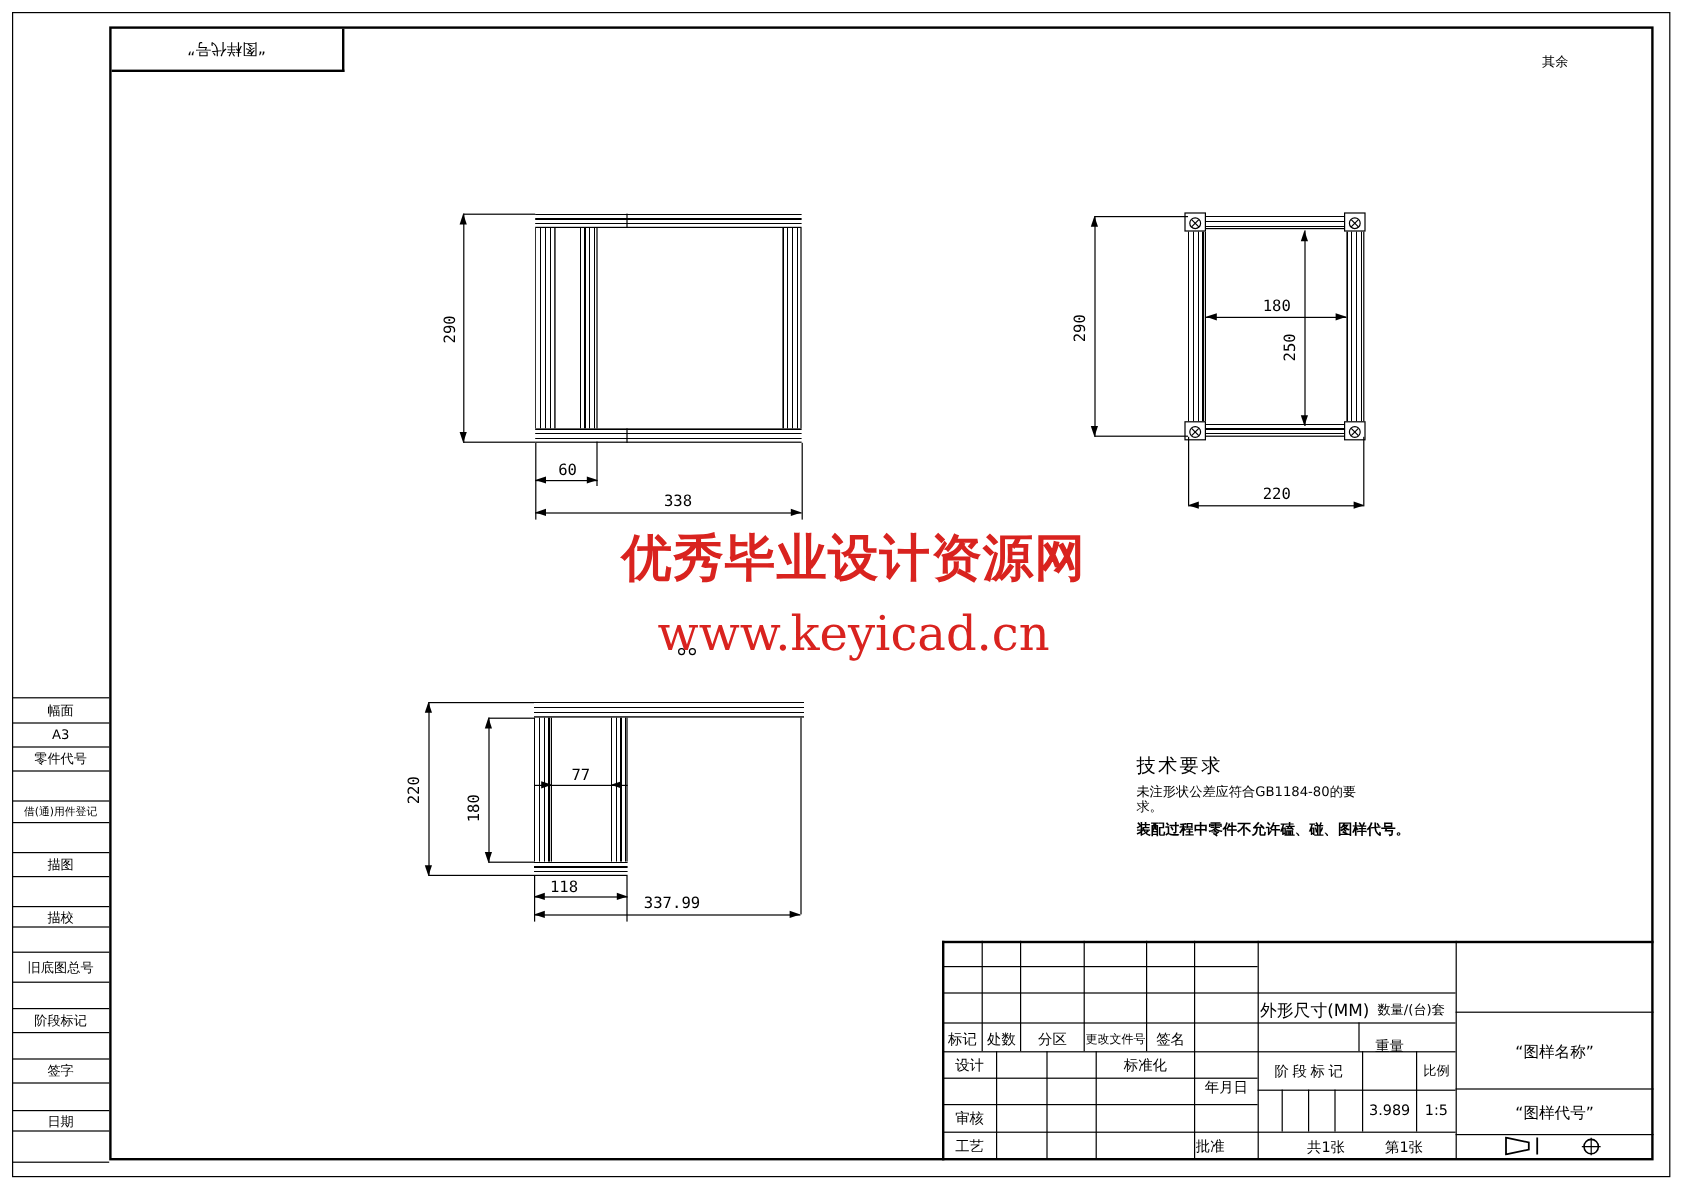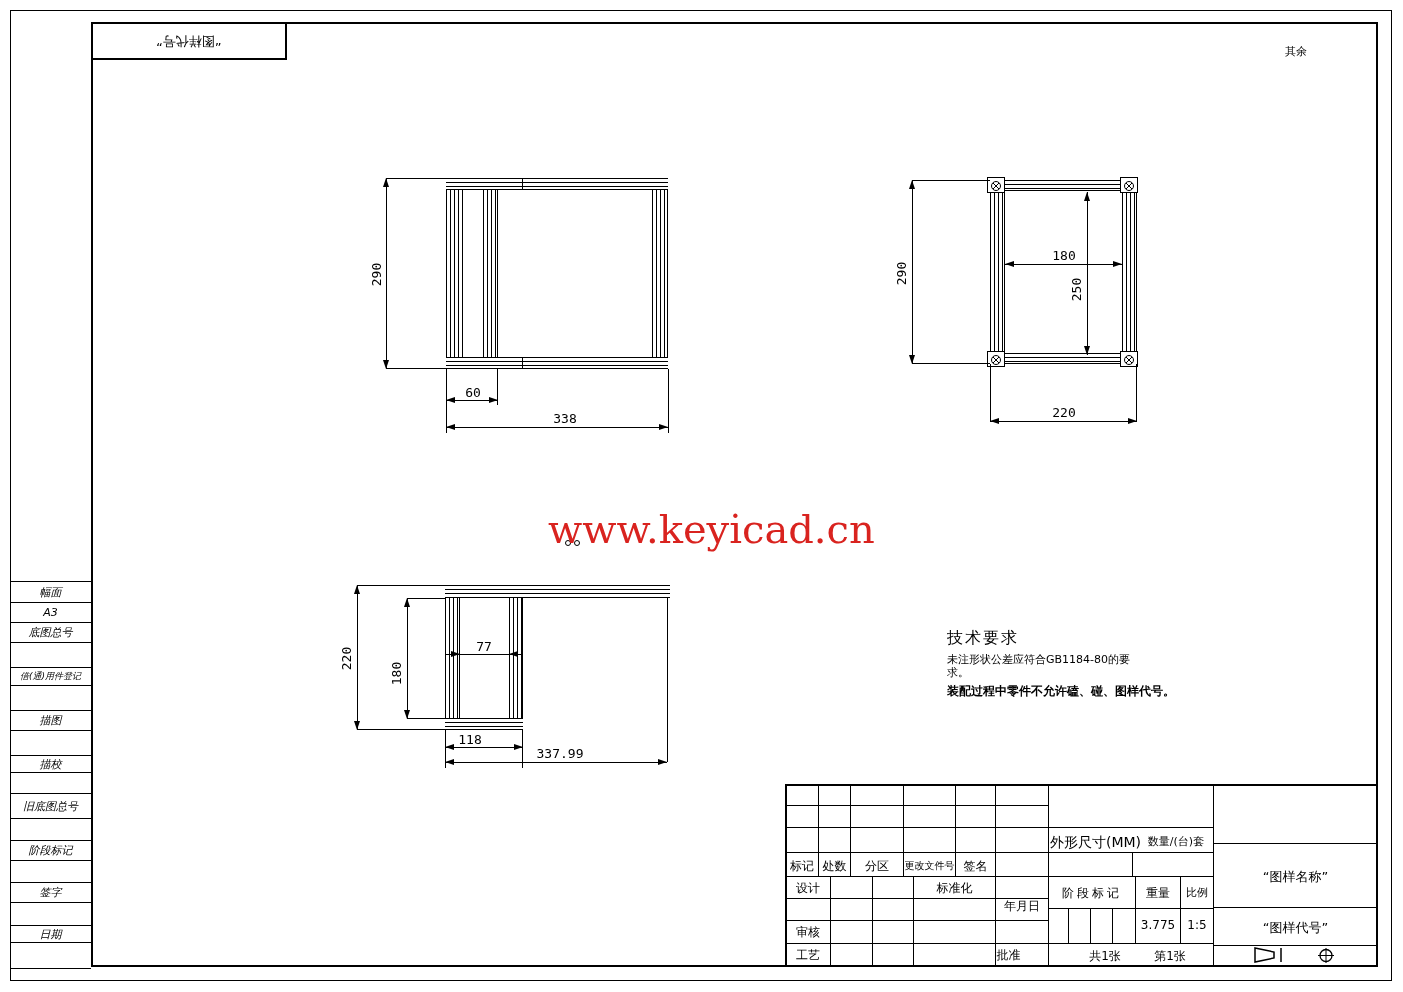--- a/index.html
+++ b/index.html
@@ -13,42 +13,42 @@
   .dim { position: absolute; font: 13px "DejaVu Sans Mono", monospace; white-space: nowrap; text-align: center; }
   .rot { transform: rotate(-90deg); transform-origin: center; }
   .arr { position: absolute; width: 0; height: 0; }
   .arr.l { border-top: 3px solid transparent; border-bottom: 3px solid transparent; border-right: 9px solid #000; }
   .arr.r { border-top: 3px solid transparent; border-bottom: 3px solid transparent; border-left: 9px solid #000; }
   .arr.u { border-left: 3px solid transparent; border-right: 3px solid transparent; border-bottom: 9px solid #000; }
   .arr.d { border-left: 3px solid transparent; border-right: 3px solid transparent; border-top: 9px solid #000; }
   .cornerp { position: absolute; width: 18px; height: 16px; background: #fff; border: 1px solid #000; }
   .tlabel { position: absolute; font-size: 12px; text-align: center; white-space: nowrap; overflow: hidden; }
   .sideband { position: absolute; left: 10px; top: 581px; width: 81px; border-top: 1px solid #000; }
-  .siderow { border-bottom: 1px solid #000; display: flex; align-items: center; justify-content: center; font-size: 11px; overflow: hidden; white-space: nowrap; font-style: italic; }
+  .siderow { border-bottom: 1px solid #000; display: flex; align-items: center; justify-content: center; font-size: 11px; overflow: hidden; white-space: nowrap; }
   .circ { position: absolute; width: 6px; height: 6px; border: 1px solid #000; border-radius: 50%; background: #fff; }
   .wm { position: absolute; font-family: "DejaVu Serif", serif; text-align: center; white-space: nowrap; }
 </style>
 </head>
 <body>
 
 <div id="sheet">
 
   <div style="position:absolute;left:10px;top:10px;width:1382px;height:971px;border:1px solid #000"></div>
   <div style="position:absolute;left:91px;top:22px;width:1287px;height:945px;border:2px solid #000"></div>
 
   <div style="position:absolute;left:93px;top:24px;width:194px;height:36px;border-right:2px solid #000;border-bottom:2px solid #000;display:flex;align-items:center;justify-content:center">
     <span style="font-size:13px;transform:rotate(180deg)">“图样代号”</span>
   </div>
 
   <div style="position:absolute;left:1285px;top:44px;font-size:11px">其余</div>
 
   <div class="sideband">
     <div class="siderow" style="height:21px">幅面</div>
     <div class="siderow" style="height:20px">A3</div>
-    <div class="siderow" style="height:20px">底图总号</div>
+    <div class="siderow" style="height:20px">零件代号</div>
     <div class="siderow" style="height:25px"></div>
     <div class="siderow" style="height:18px;font-size:9px">借(通)用件登记</div>
     <div class="siderow" style="height:25px"></div>
     <div class="siderow" style="height:20px">描图</div>
     <div class="siderow" style="height:25px"></div>
     <div class="siderow" style="height:17px">描校</div>
     <div class="siderow" style="height:21px"></div>
     <div class="siderow" style="height:25px">旧底图总号</div>
     <div class="siderow" style="height:22px"></div>
     <div class="siderow" style="height:20px">阶段标记</div>
@@ -175,20 +175,21 @@
     <i class="vl" style="left:667px;top:598px;height:164px"></i>
     <i class="hl" style="left:445px;top:762px;width:222px"></i>
     <span class="arr l" style="left:445px;top:759px"></span>
     <span class="arr r" style="left:658px;top:759px"></span>
     <div class="dim" style="left:528px;top:746px;width:64px">337.99</div>
 
     <span class="circ" style="left:565px;top:540px"></span>
     <span class="circ" style="left:574px;top:540px"></span>
   </div>
 
+  <div class="wm" style="left:518px;top:437px;width:378px;font-size:42px;font-weight:bold;color:#d9231f;letter-spacing:1px">优秀毕业设计资源网</div>
   <div class="wm" style="left:548px;top:506px;width:310px;font-size:40px;color:#d9231f">www.keyicad.cn</div>
 
   <div class="g">
     <div style="position:absolute;left:947px;top:628px;font-size:16px;letter-spacing:2px">技术要求</div>
     <div style="position:absolute;left:947px;top:652px;font-size:11px">未注形状公差应符合GB1184-80的要</div>
     <div style="position:absolute;left:947px;top:665px;font-size:11px">求。</div>
     <div style="position:absolute;left:947px;top:683px;font-size:12px;font-weight:bold">装配过程中零件不允许磕、碰、图样代号。</div>
   </div>
 
   <div class="g">
@@ -234,23 +235,23 @@
 
     <div class="tlabel" style="left:786px;top:880px;width:44px">设计</div>
     <div class="tlabel" style="left:914px;top:880px;width:81px">标准化</div>
     <div class="tlabel" style="left:786px;top:924px;width:44px">审核</div>
     <div class="tlabel" style="left:786px;top:947px;width:44px">工艺</div>
     <div class="tlabel" style="left:968px;top:947px;width:81px">批准</div>
 
     <div class="tlabel" style="left:1050px;top:834px;width:90px;font-size:14px">外形尺寸(MM)</div>
     <div class="tlabel" style="left:1138px;top:834px;width:76px;font-size:11px">数量/(台)套</div>
     <div class="tlabel" style="left:1049px;top:885px;width:86px;letter-spacing:3px">阶段标记</div>
-    <div class="tlabel" style="left:1136px;top:885px;width:44px">重量</div>
+    <div class="tlabel" style="left:1136px;top:864px;width:44px">重量</div>
     <div class="tlabel" style="left:1181px;top:885px;width:32px;font-size:11px">比例</div>
-    <div class="tlabel" style="left:1136px;top:918px;width:44px">3.775</div>
+    <div class="tlabel" style="left:1136px;top:918px;width:44px">3.989</div>
     <div class="tlabel" style="left:1181px;top:918px;width:32px">1:5</div>
     <div class="tlabel" style="left:1075px;top:948px;width:60px">共1张</div>
     <div class="tlabel" style="left:1140px;top:948px;width:60px">第1张</div>
 
     <div class="tlabel" style="left:1218px;top:868px;width:155px;font-size:13px">“图样名称”</div>
     <div class="tlabel" style="left:1218px;top:919px;width:155px;font-size:13px">“图样代号”</div>
 
     <span style="position:absolute;left:1253px;top:947px">
       <svg width="34" height="16">
           <polygon points="2,1 21,5 21,11 2,15" fill="none" stroke="#000" stroke-width="1.5"></polygon>

